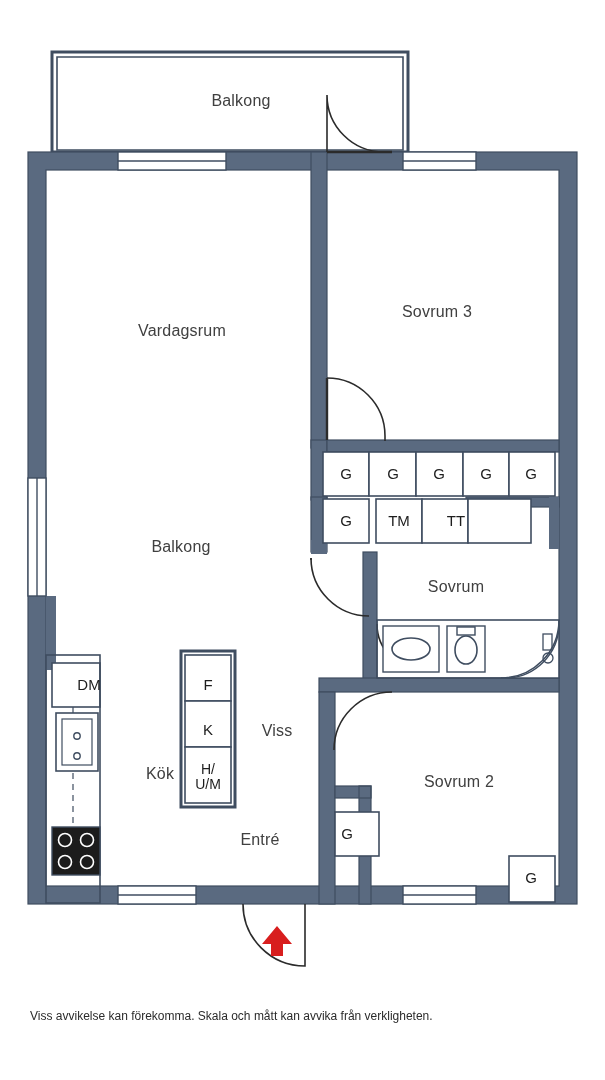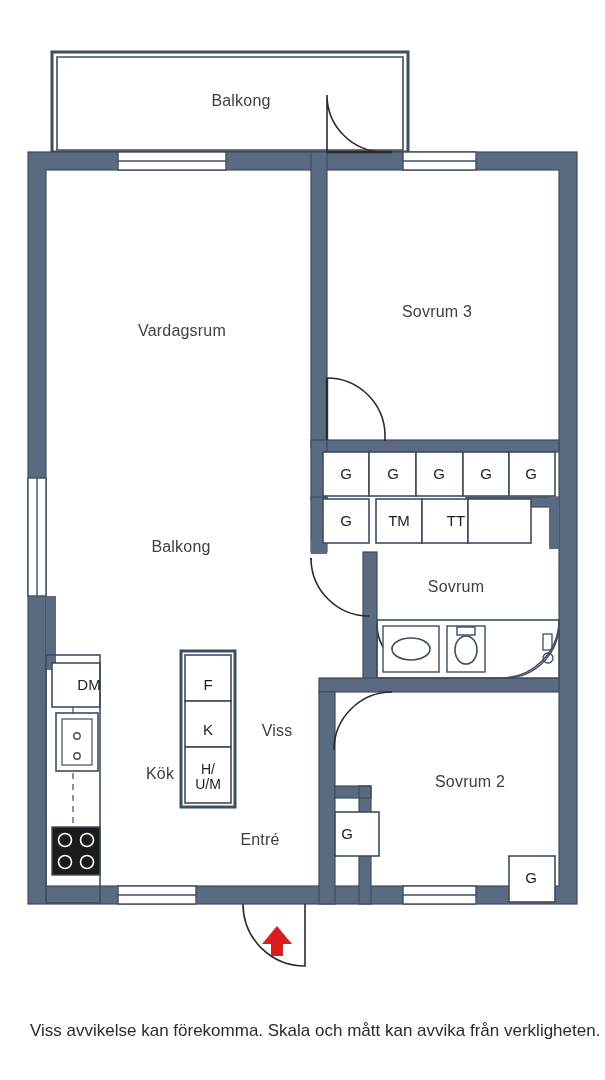--- a/index.html
+++ b/index.html
@@ -39,24 +39,23 @@
     text-align: center;
     line-height: 1.05;
   }
   .box-label.small {
     font-size: 14px;
   }
   .disclaimer {
     position: absolute;
     left: 30px;
     top: 1009px;
-    font-size: 17px;
+    font-size: 12px;
     color: #2b2b2b;
     white-space: nowrap;
-    margin-top: 12px;
   }
 </style>
 </head>
 <body>
 
 <div>
 
   <svg id="floorplan" viewBox="0 0 605 1080">
 
     <g>
@@ -220,21 +219,21 @@
   </svg>
 
   <div class="room-label" style="left:241px; top:101px;">Balkong</div>
   <div class="room-label" style="left:182px; top:331px;">Vardagsrum</div>
   <div class="room-label" style="left:437px; top:312px;">Sovrum 3</div>
   <div class="room-label" style="left:181px; top:547px;">Balkong</div>
   <div class="room-label" style="left:456px; top:587px;">Sovrum</div>
   <div class="room-label" style="left:277px; top:731px;">Viss</div>
   <div class="room-label" style="left:136px; top:774px;margin-left:24px;">Kök</div>
   <div class="room-label" style="left:260px; top:840px;">Entré</div>
-  <div class="room-label" style="left:470px; top:782px;">Sovrum 2</div>
+  <div class="room-label" style="left:459px; top:782px;">Sovrum 2</div>
 
   <div class="box-label" style="left:346px; top:474px;">G</div>
   <div class="box-label" style="left:393px; top:474px;">G</div>
   <div class="box-label" style="left:439px; top:474px;">G</div>
   <div class="box-label" style="left:486px; top:474px;">G</div>
   <div class="box-label" style="left:531px; top:474px;">G</div>
   <div class="box-label" style="left:346px; top:521px;">G</div>
   <div class="box-label" style="left:399px; top:521px;text-align:right;">TM</div>
   <div class="box-label" style="left:456px; top:521px;">TT</div>
   <div class="box-label" style="left:89px; top:685px;">DM</div>

